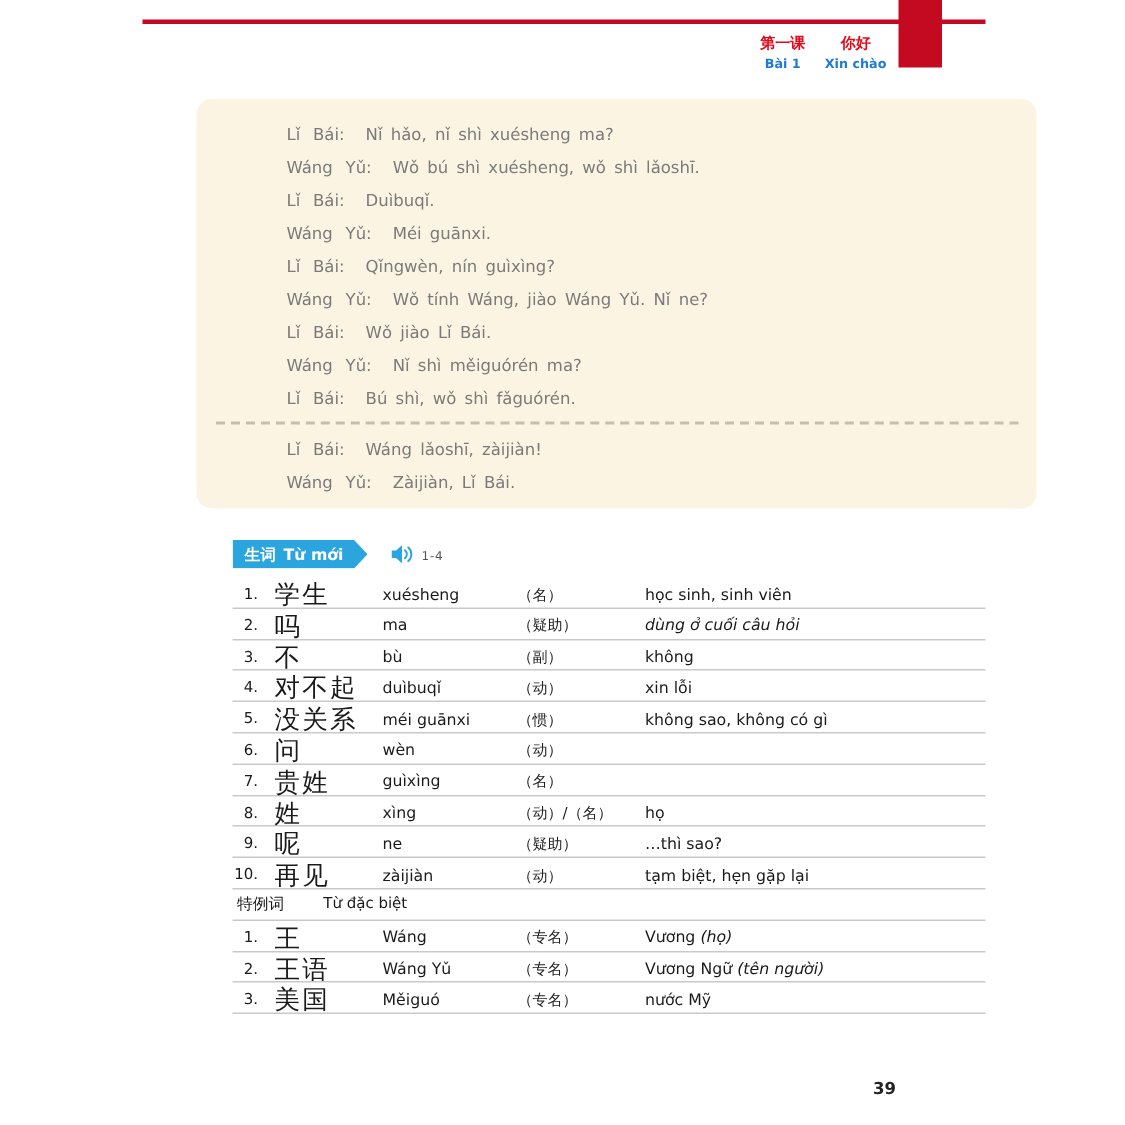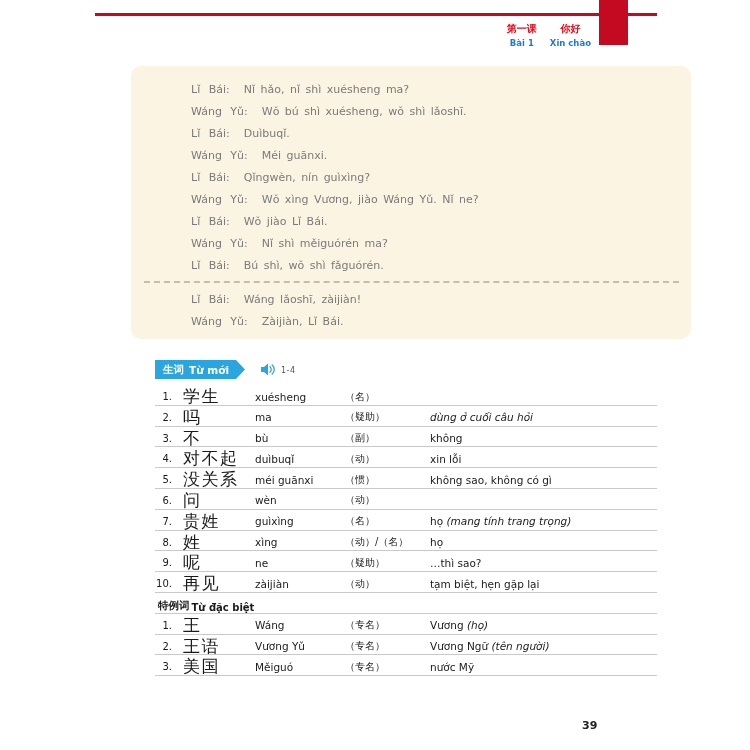--- a/index.html
+++ b/index.html
@@ -52,21 +52,21 @@
     align-items:center; height:20.8px;
     border-bottom:1px solid var(--table-line,#c9c9c9);
     color:#1a1a1a;
   }
   .v-no      { text-align:right; padding-right:11px; font-size:10px; }
   .v-hanzi   { font-size:17px; letter-spacing:1.5px; }
   .v-pinyin  { font-size:10.5px; }
   .v-pos     { font-size:10px; color:#222; }
   .v-meaning { font-size:10.5px; }
   .v-meaning i { font-style:italic; }
-  .special-header { display:flex; align-items:flex-end; gap:2px; padding-left:3px; font-weight:bold; }
+  .special-header { display:flex; align-items:center; gap:26px; padding-left:3px; font-weight:normal; }
   .sh-cn { font-size:10.5px; }
   .sh-vi { font-size:10px; }
 
   .page-number { position:absolute; left:582px; top:719px; font-size:11px; font-weight:600; color:#222; }
 </style>
 </head>
 <body>
 
 <div class="page">
 
@@ -97,21 +97,21 @@
         <div class="dlg-line">
           <span class="dlg-speaker">Wáng Yǔ:</span>
           <span class="dlg-text">Méi guānxi.</span>
         </div>
         <div class="dlg-line">
           <span class="dlg-speaker">Lǐ Bái:</span>
           <span class="dlg-text">Qǐngwèn, nín guìxìng?</span>
         </div>
         <div class="dlg-line">
           <span class="dlg-speaker">Wáng Yǔ:</span>
-          <span class="dlg-text">Wǒ xìng Vương, jiào Wáng Yǔ. Nǐ ne?</span>
+          <span class="dlg-text">Wǒ tính Wáng, jiào Wáng Yǔ. Nǐ ne?</span>
         </div>
         <div class="dlg-line">
           <span class="dlg-speaker">Lǐ Bái:</span>
           <span class="dlg-text">Wǒ jiào Lǐ Bái.</span>
         </div>
         <div class="dlg-line">
           <span class="dlg-speaker">Wáng Yǔ:</span>
           <span class="dlg-text">Nǐ shì měiguórén ma?</span>
         </div>
         <div class="dlg-line">
@@ -145,20 +145,21 @@
     </svg>
   </span>
   <span class="audio-range">1-4</span>
 
   <div class="vocab-table">
       <div class="vrow">
         <span class="v-no">1.</span>
         <span class="v-hanzi">学生</span>
         <span class="v-pinyin">xuésheng</span>
         <span class="v-pos">（名）</span>
+        <span class="v-meaning"><span>học sinh, sinh viên</span></span>
       </div>
       <div class="vrow">
         <span class="v-no">2.</span>
         <span class="v-hanzi">吗</span>
         <span class="v-pinyin">ma</span>
         <span class="v-pos">（疑助）</span>
         <span class="v-meaning"><i>dùng ở cuối câu hỏi</i></span>
       </div>
       <div class="vrow">
         <span class="v-no">3.</span>
@@ -185,21 +186,20 @@
         <span class="v-no">6.</span>
         <span class="v-hanzi">问</span>
         <span class="v-pinyin">wèn</span>
         <span class="v-pos">（动）</span>
       </div>
       <div class="vrow">
         <span class="v-no">7.</span>
         <span class="v-hanzi">贵姓</span>
         <span class="v-pinyin">guìxìng</span>
         <span class="v-pos">（名）</span>
-        <span class="v-meaning"><span>họ </span><i>(mang tính trang trọng)</i></span>
       </div>
       <div class="vrow">
         <span class="v-no">8.</span>
         <span class="v-hanzi">姓</span>
         <span class="v-pinyin">xìng</span>
         <span class="v-pos">（动）/（名）</span>
         <span class="v-meaning"><span>họ</span></span>
       </div>
       <div class="vrow">
         <span class="v-no">9.</span>
@@ -222,21 +222,21 @@
       <div class="vrow">
         <span class="v-no">1.</span>
         <span class="v-hanzi">王</span>
         <span class="v-pinyin">Wáng</span>
         <span class="v-pos">（专名）</span>
         <span class="v-meaning"><span>Vương </span><i>(họ)</i></span>
       </div>
       <div class="vrow">
         <span class="v-no">2.</span>
         <span class="v-hanzi">王语</span>
-        <span class="v-pinyin">Vương Yǔ</span>
+        <span class="v-pinyin">Wáng Yǔ</span>
         <span class="v-pos">（专名）</span>
         <span class="v-meaning"><span>Vương Ngữ </span><i>(tên người)</i></span>
       </div>
       <div class="vrow">
         <span class="v-no">3.</span>
         <span class="v-hanzi">美国</span>
         <span class="v-pinyin">Měiguó</span>
         <span class="v-pos">（专名）</span>
         <span class="v-meaning"><span>nước Mỹ</span></span>
       </div>

